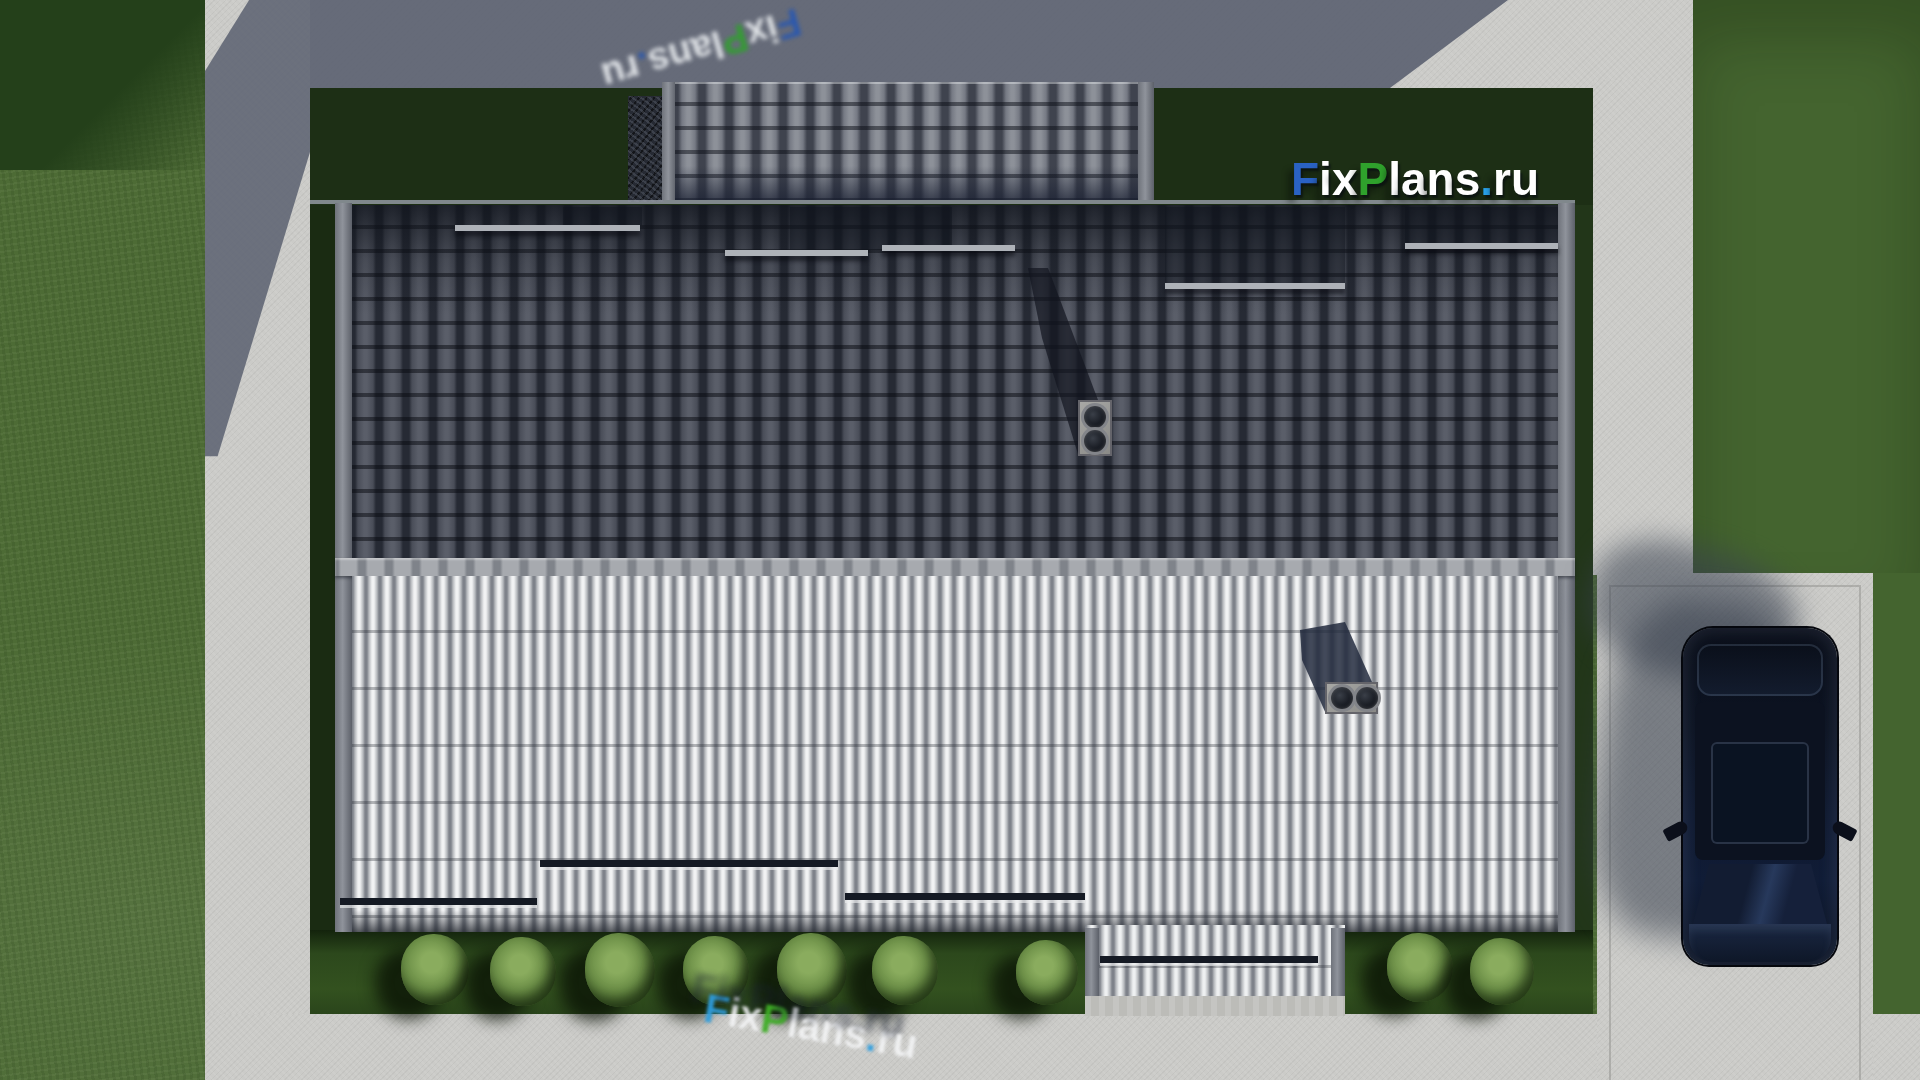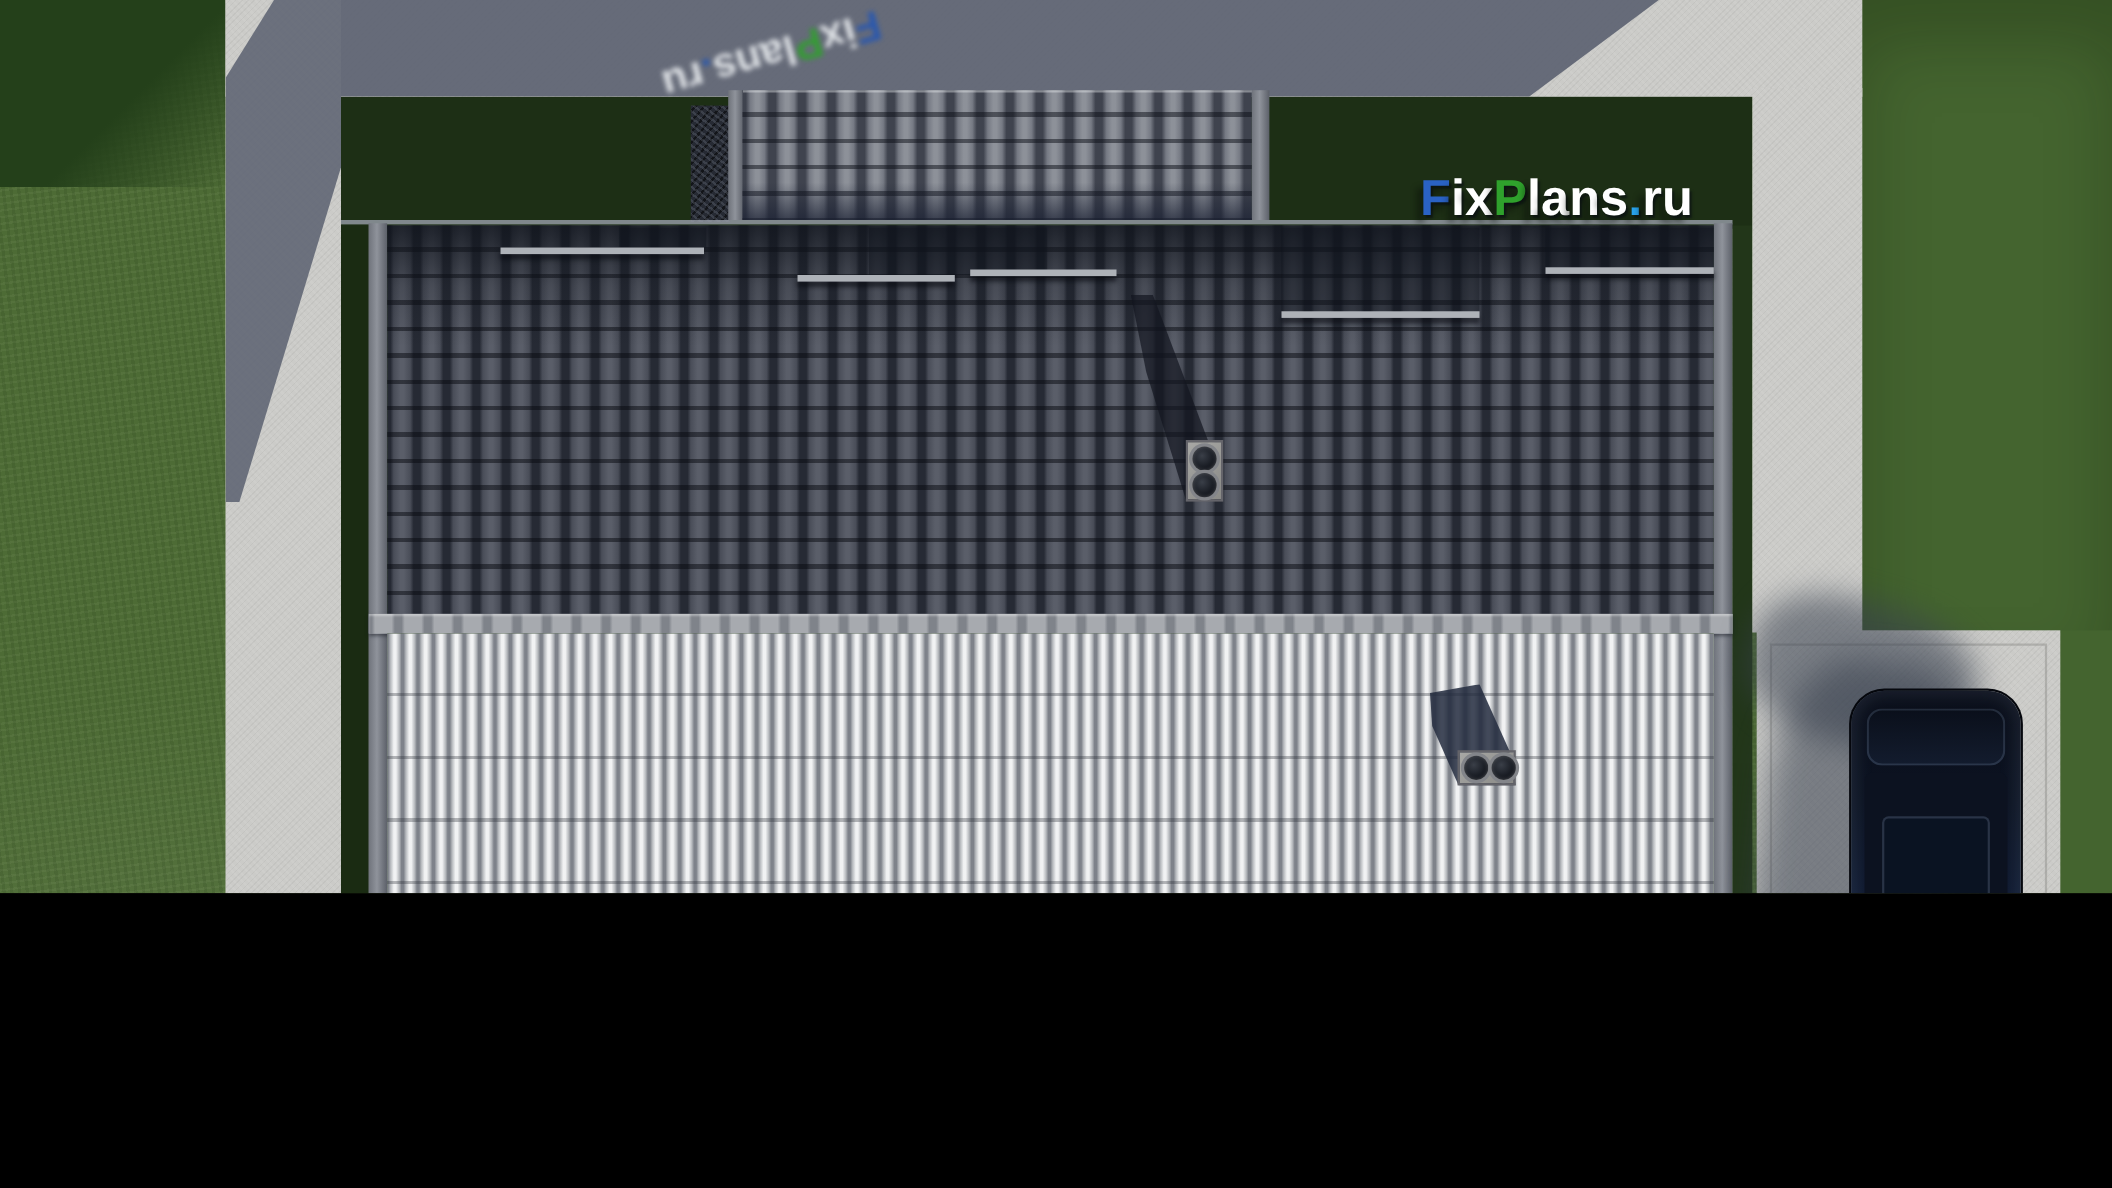--- a/index.html
+++ b/index.html
@@ -1,16 +1,16 @@
 <!DOCTYPE html>
 <html><head>
 <meta charset="utf-8">
 <style>
   html,body{margin:0;padding:0;background:#000;font-family:"Liberation Sans",sans-serif;}
-  .scene{position:relative;width:1920px;height:812px;overflow:hidden;background:#4d6b35;}
+  .scene{position:relative;width:1920px;height:1080px;overflow:hidden;background:#4d6b35;}
   .abs{position:absolute;}
 
   
   .grass-base{left:0;top:0;width:1920px;height:1080px;
     background:
       repeating-linear-gradient(83deg, rgba(18,38,10,.10) 0 3px, rgba(0,0,0,0) 3px 7px),
       repeating-linear-gradient(-8deg, rgba(226,238,198,.05) 0 2px, rgba(0,0,0,0) 2px 6px),
       radial-gradient(640px 420px at 8% 85%, rgba(255,255,255,.05), rgba(0,0,0,0) 70%),
       #4d6b35;}
   .grass-dark-corner{left:0;top:0;width:212px;height:170px;

